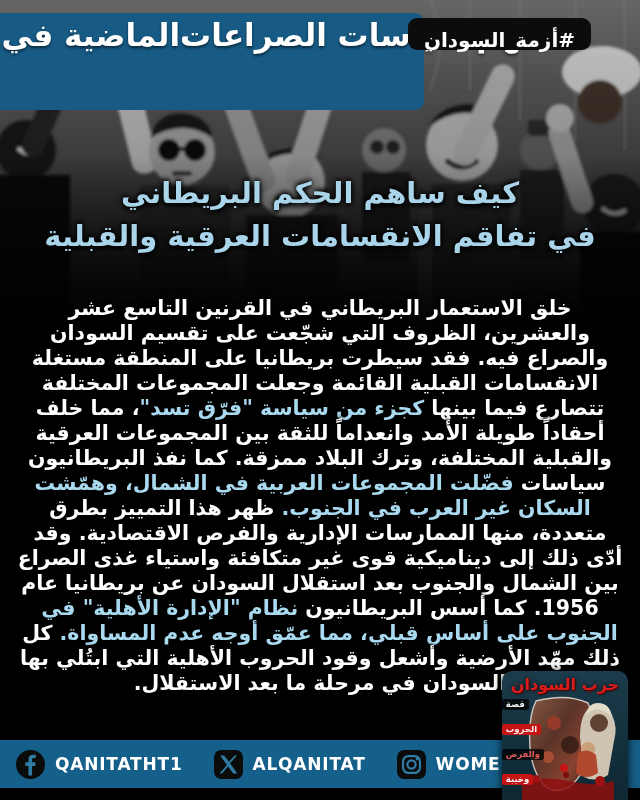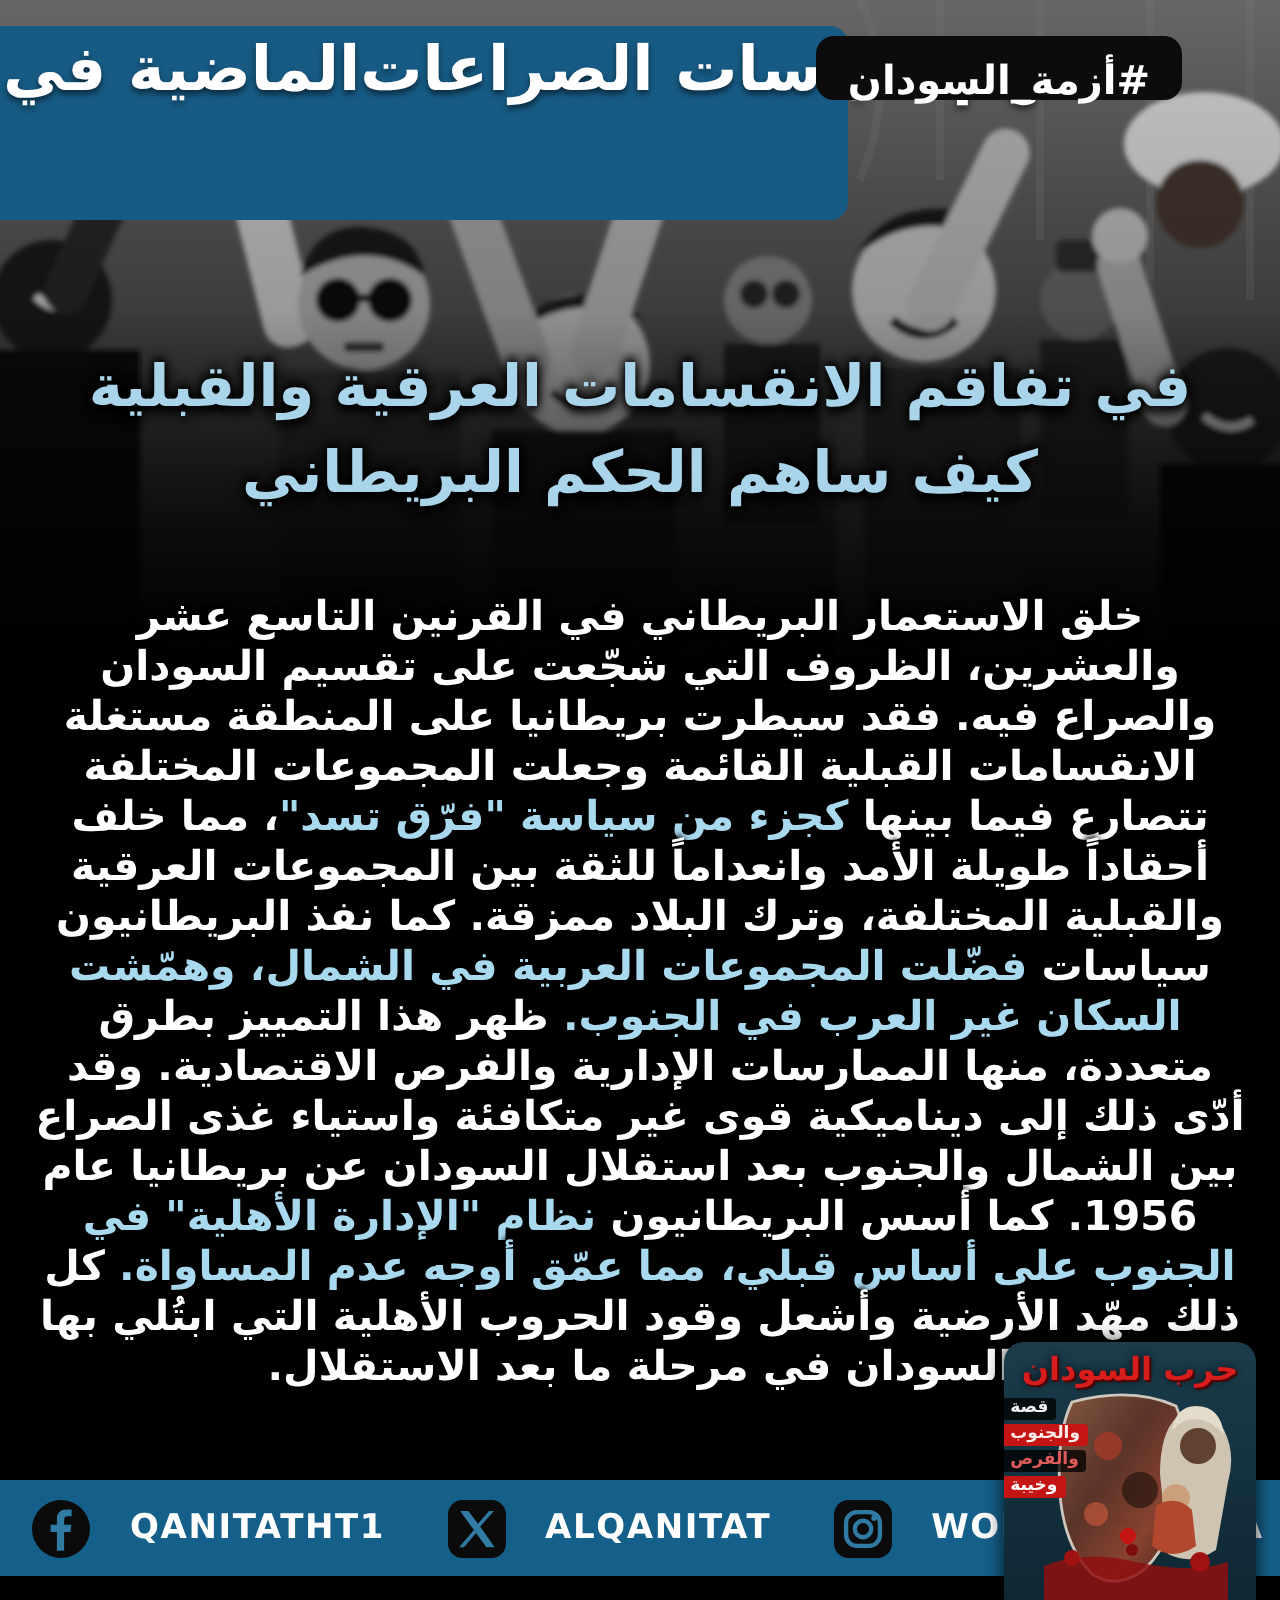--- a/index.html
+++ b/index.html
@@ -60,37 +60,37 @@
   }
   .cover-title{
     position:absolute;top:4px;left:0;width:100%;text-align:center;
     color:#d81d1d;font-weight:bold;font-size:16px;
     text-shadow:1px 1px 0 #4d0404,0 0 4px rgba(0,0,0,.8);
     white-space:nowrap;z-index:3;
   }
   .cover-art{position:absolute;top:0;left:0;z-index:1;}
   .chips{
     position:absolute;top:28px;right:84px;display:flex;flex-direction:column;
-    gap:2px;z-index:4;align-items:flex-end;
+    gap:14px;z-index:4;align-items:flex-end;
   }
   .chip{
     font-size:8.5px;font-weight:bold;line-height:11px;padding:0 4px;
     border-radius:2px;white-space:nowrap;
   }
   .chip.c0{background:rgba(0,0,0,.75);color:#f2f2f2;}
   .chip.c1{background:#c41414;color:#ffe9e9;}
   .chip.c2{background:rgba(0,0,0,.75);color:#e05b5b;}
   .chip.c3{background:#c41414;color:#fff;}
   
   .social-bar{
     position:absolute;top:740px;left:0;width:640px;height:48px;
     background:#15608a;z-index:4;direction:ltr;
     display:flex;align-items:center;padding:0 0 0 16px;box-sizing:border-box;
   }
-  .social-item{display:flex;align-items:center;gap:20px;margin-right:31px;}
+  .social-item{display:flex;align-items:center;gap:10px;margin-right:31px;}
   .social-item .handle{
     color:#fff;font-weight:bold;font-size:17px;letter-spacing:.8px;white-space:nowrap;
   }
   .sicon{width:29px;height:29px;flex:0 0 auto;}
 </style>
 </head>
 <body>
 
 <div class="canvas">
 
@@ -175,22 +175,22 @@
   <div class="photo-overlay"></div>
 
   <div class="banner">
     <div class="line">فهم سياسات الصراعات</div>
     <div class="line">الماضية في السودان</div>
   </div>
 
   <div class="badge">#أزمة_السودان</div>
 
   <div class="subtitle">
+    <div class="line">كيف ساهم الحكم البريطاني</div>
     <div class="line">في تفاقم الانقسامات العرقية والقبلية</div>
-    <div class="line">كيف ساهم الحكم البريطاني</div>
   </div>
 
   <div class="body-text"><span>خلق الاستعمار البريطاني في القرنين التاسع عشر والعشرين، الظروف التي شجّعت على تقسيم السودان والصراع فيه. فقد سيطرت بريطانيا على المنطقة مستغلة الانقسامات القبلية القائمة وجعلت المجموعات المختلفة تتصارع فيما بينها </span><span class="hl">كجزء من سياسة "فرّق تسد"</span><span>، مما خلف أحقاداً طويلة الأمد وانعداماً للثقة بين المجموعات العرقية والقبلية المختلفة، وترك البلاد ممزقة. كما نفذ البريطانيون سياسات </span><span class="hl">فضّلت المجموعات العربية في الشمال، وهمّشت السكان غير العرب في الجنوب.</span><span> ظهر هذا التمييز بطرق متعددة، منها الممارسات الإدارية والفرص الاقتصادية. وقد أدّى ذلك إلى ديناميكية قوى غير متكافئة واستياء غذى الصراع بين الشمال والجنوب بعد استقلال السودان عن بريطانيا عام 1956. كما أسس البريطانيون </span><span class="hl">نظام "الإدارة الأهلية" في الجنوب على أساس قبلي، مما عمّق أوجه عدم المساواة.</span><span> كل ذلك مهّد الأرضية وأشعل وقود الحروب الأهلية التي ابتُلي بها السودان في مرحلة ما بعد الاستقلال.</span></div>
 
   <div class="cover">
     <svg class="cover-art" width="126" height="129" viewBox="0 0 126 129" xmlns="http://www.w3.org/2000/svg">
       <defs>
         <linearGradient id="map" x1="0" y1="0" x2="1" y2="1">
           <stop offset="0" stop-color="#8a5a42"></stop>
           <stop offset=".4" stop-color="#5f3528"></stop>
@@ -212,21 +212,21 @@
 
       <path d="M20 112 q20 -8 46 -2 q28 6 46 0 l0 20 l-92 0z" fill="#8e0f0f" opacity=".85"></path>
       <circle cx="34" cy="108" r="4" fill="#a01212"></circle>
       <circle cx="98" cy="110" r="5" fill="#a01212"></circle>
       <circle cx="64" cy="104" r="3" fill="#7c0d0d"></circle>
       <circle cx="62" cy="97" r="4" fill="#c41414"></circle>
     </svg>
     <div class="cover-title">حرب السودان</div>
     <div class="chips">
       <span class="chip c0">قصة</span>
-      <span class="chip c1">والجنوب</span>
+      <span class="chip c1">الحروب</span>
       <span class="chip c2">والفرص</span>
       <span class="chip c3">وخيبة</span>
     </div>
   </div>
 
   <div class="social-bar">
 
     <div class="social-item">
       <svg class="sicon" viewBox="0 0 24 24">
         <circle cx="12" cy="12" r="12" fill="#0b0b0b"></circle>

